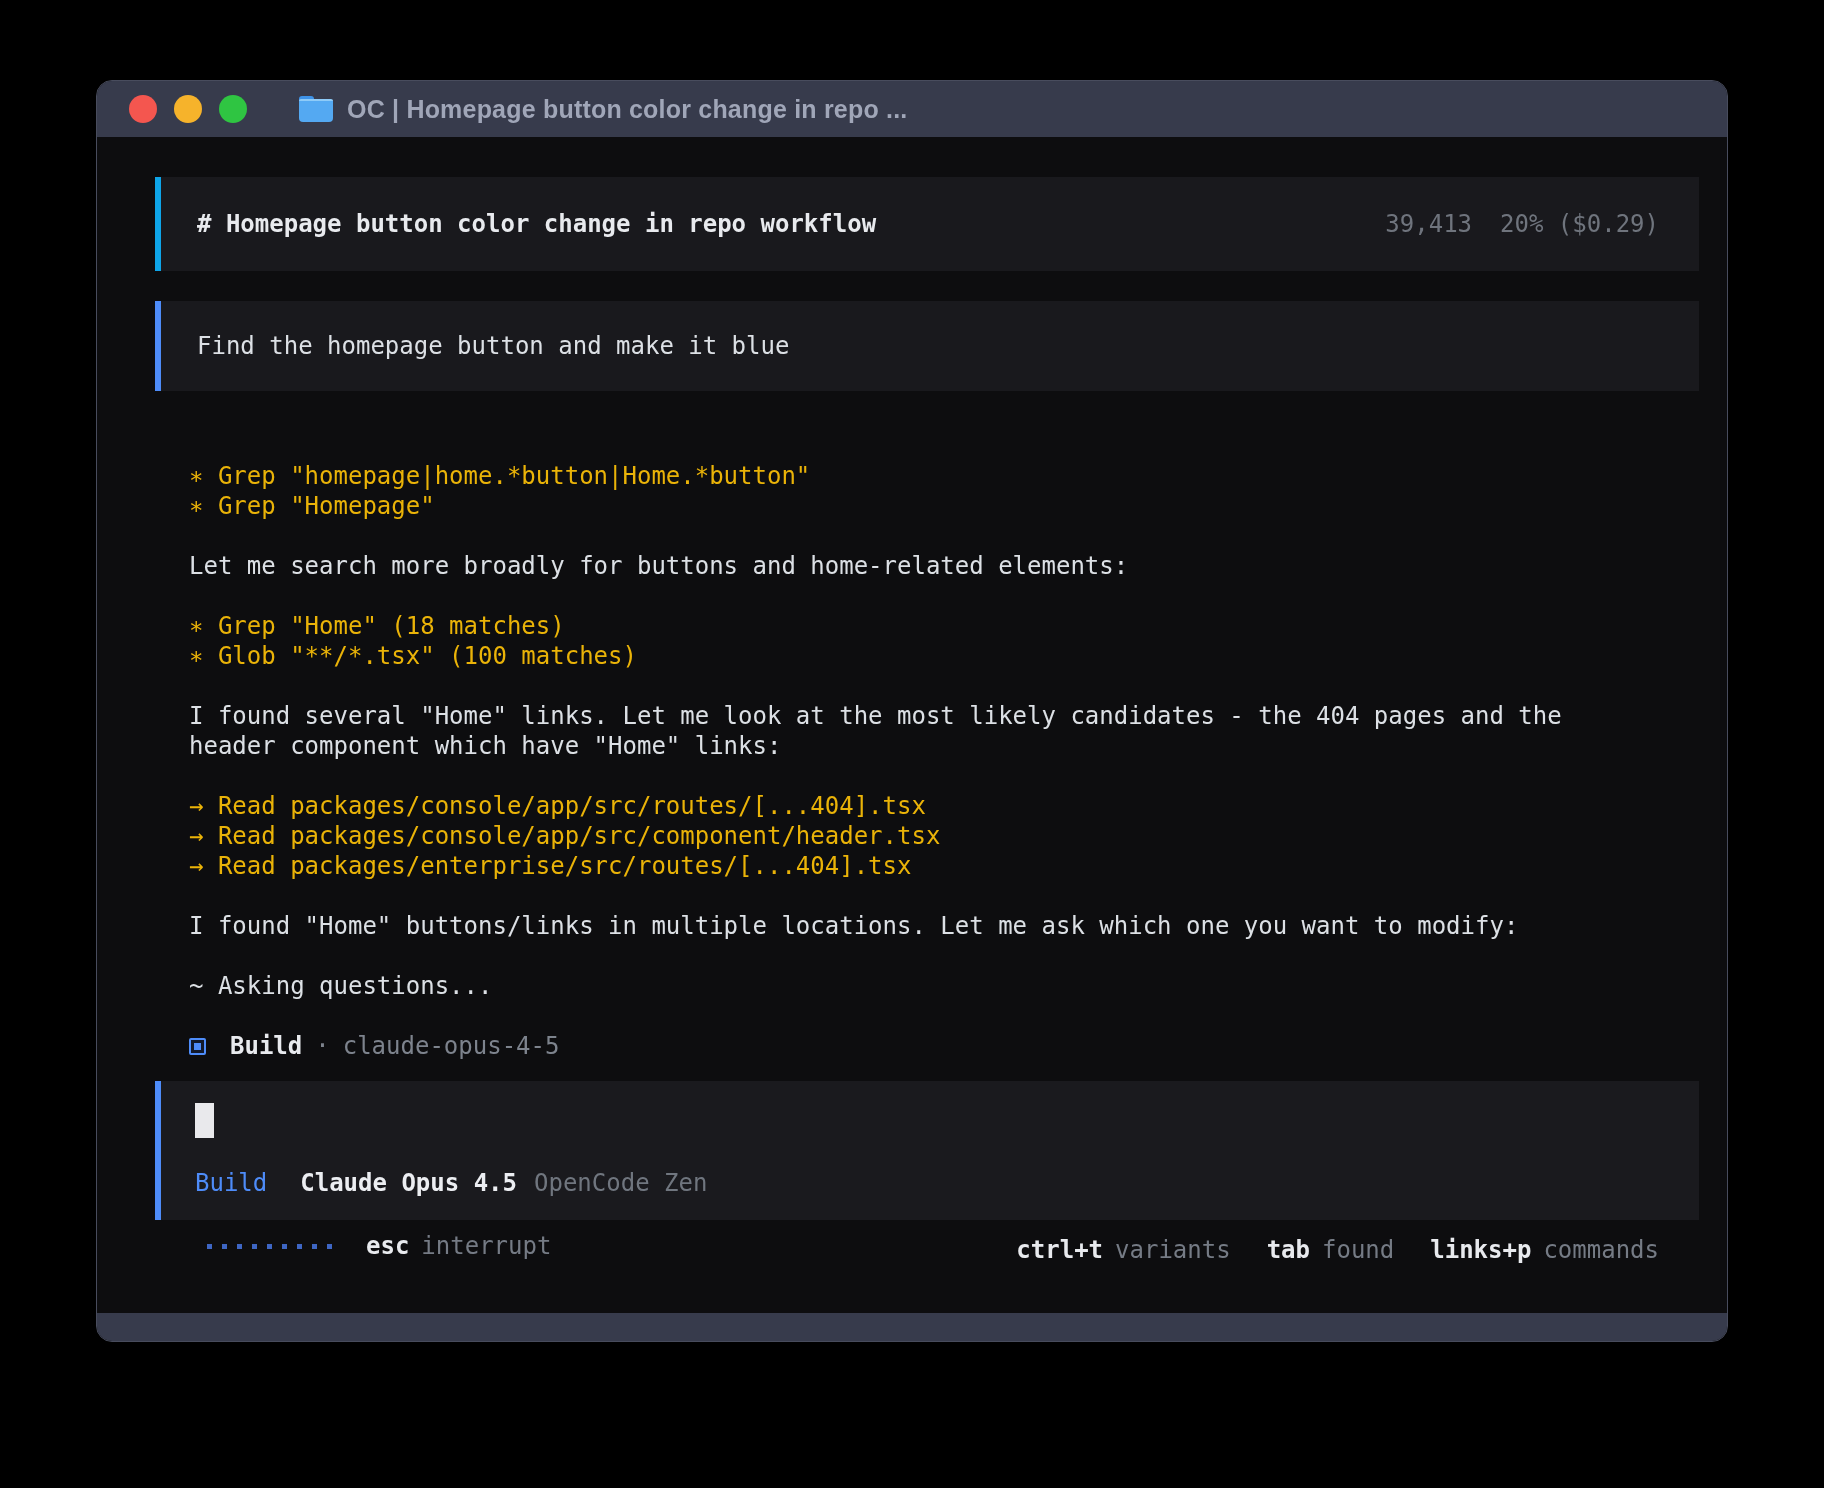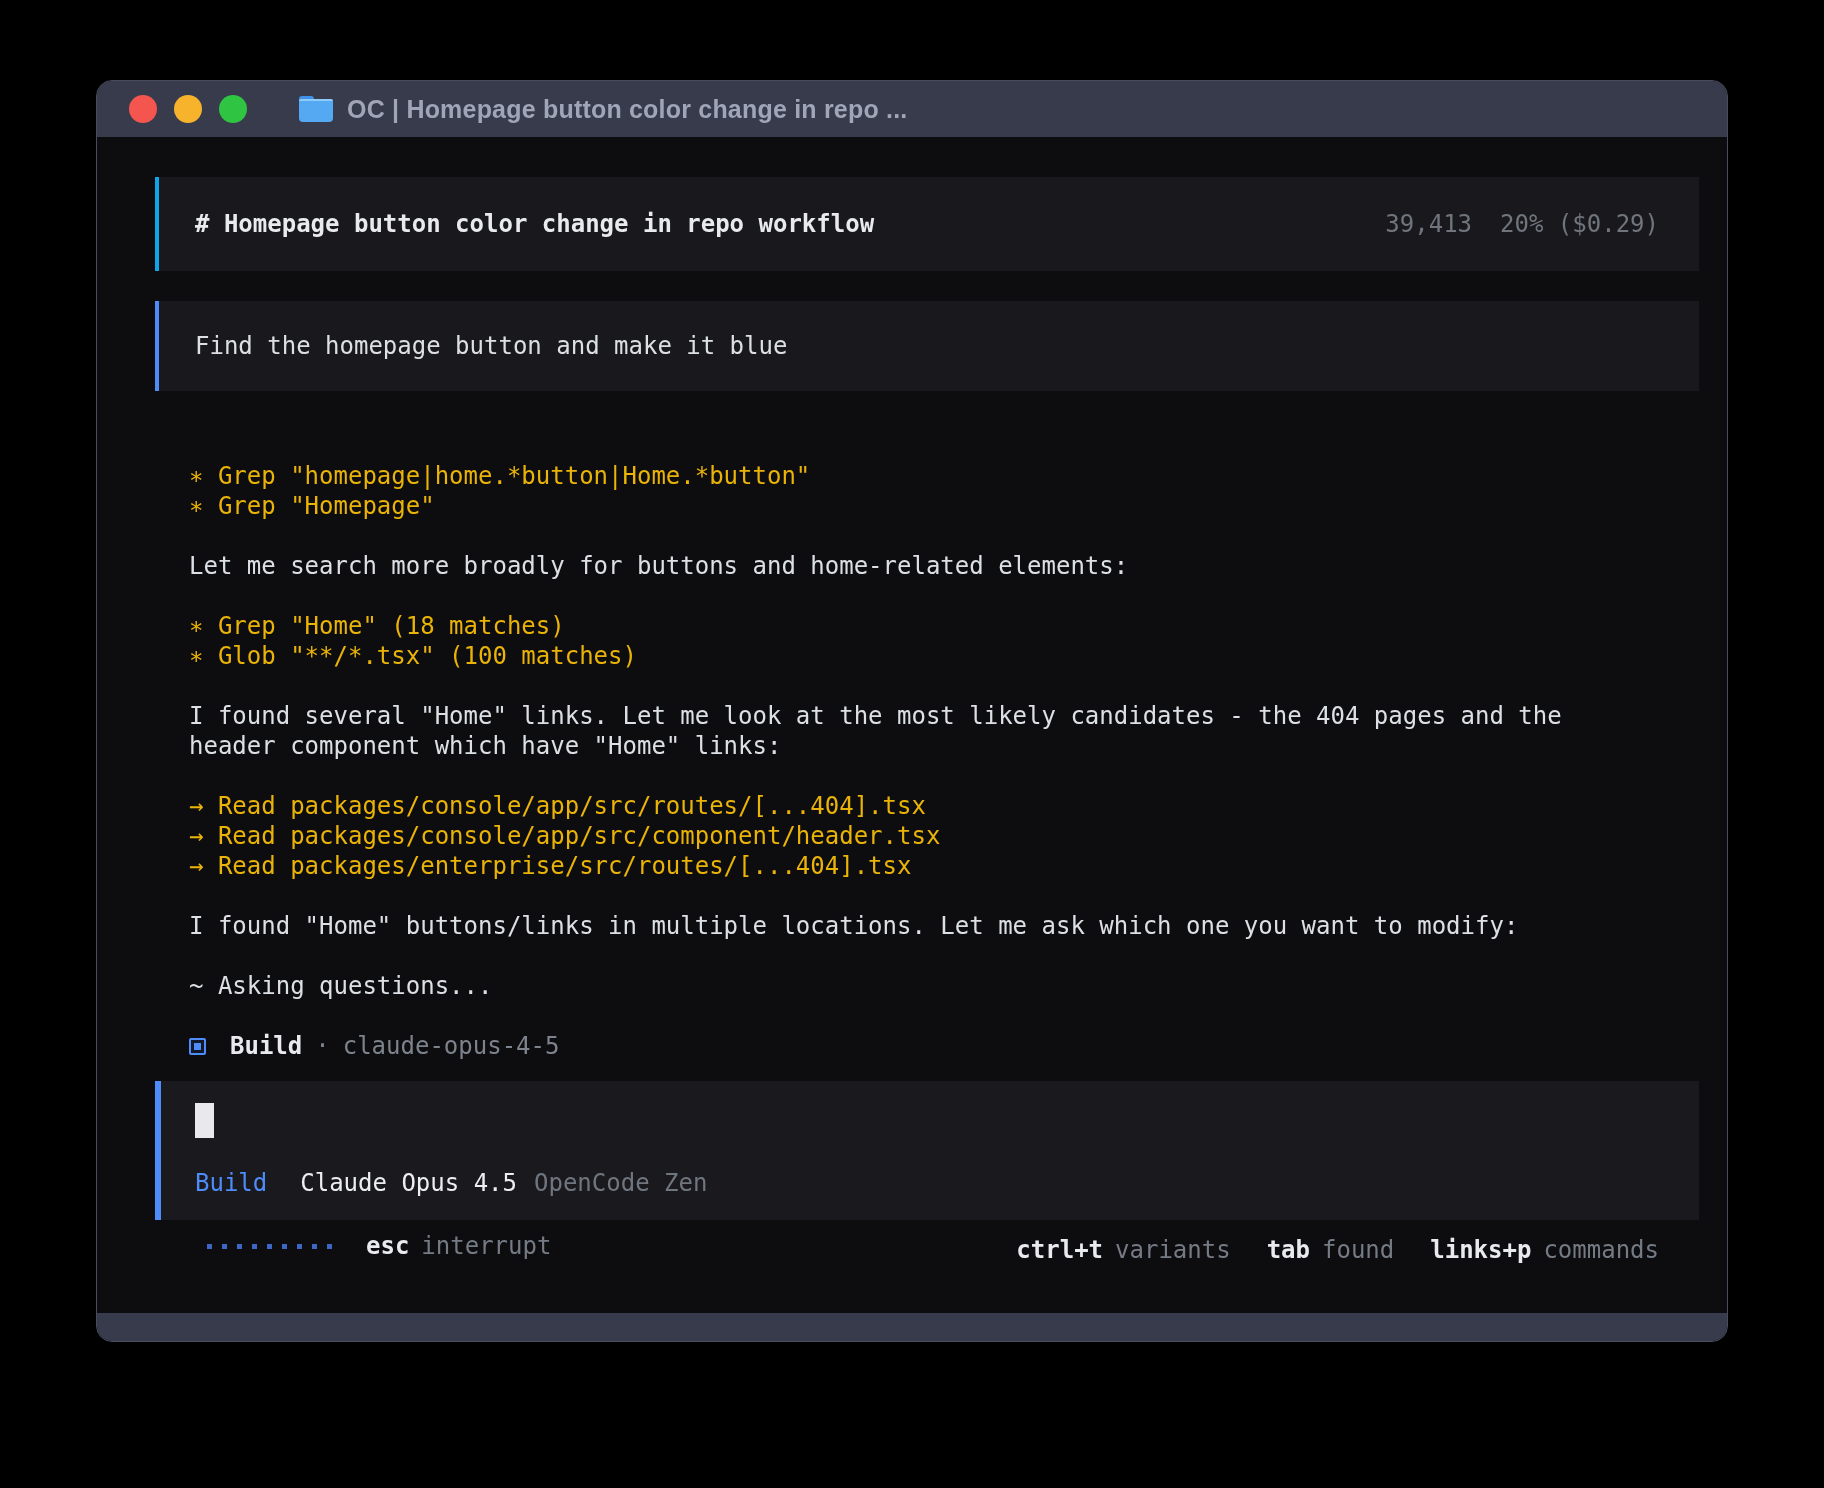--- a/index.html
+++ b/index.html
@@ -26,21 +26,21 @@
   .titletext {
     font-family:"Liberation Sans", sans-serif; font-weight:700; font-size:25px;
     color:#a0a6b8; letter-spacing:0.2px; white-space:nowrap; overflow:hidden;
   }
 
   .term {
     flex:1 1 auto; padding:40px 28px 0 58px; color:#dce0e5;
     font-size:24px; line-height:30px; overflow:hidden;
   }
 
-  .block { background:#19191d; border-left:4px solid #0ea5e9; }
+  .block { background:#19191d; border-left:6px solid #0ea5e9; }
   .hdr {
     display:flex; justify-content:space-between; align-items:center;
     padding:32px 40px 32px 36px;
   }
   .hdr .h-title { font-weight:700; color:#e8eaee; white-space:pre; }
   .hdr .h-stats { color:#6f747d; white-space:pre; }
   .hdr .h-stats .sp { display:inline-block; width:28px; }
 
   .userbox {
     margin-top:30px; border-left-color:#4e8cf9;
@@ -66,21 +66,21 @@
   .agentline .a-sep { color:#7d838d; margin:0 13px; }
   .agentline .a-model { color:#7d838d; }
 
   .inputbox {
     margin-top:20px; background:#1a1a1e; border-left:6px solid #4e8cf9;
     padding:22px 40px 22px 34px;
   }
   .cursor { width:19px; height:35px; background:#e9e9ec; }
   .modelrow { margin-top:30px; display:flex; align-items:baseline; white-space:pre; }
   .modelrow .m-mode { color:#4e8cf9; }
-  .modelrow .m-model { color:#eceef2; font-weight:400; margin-left:33px; }
+  .modelrow .m-model { color:#eceef2; font-weight:700; margin-left:33px; }
   .modelrow .m-provider { color:#70767f; margin-left:17px; }
 
   .statusbar {
     height:52px; display:flex; align-items:center; justify-content:space-between;
     padding:0 40px 0 52px;
   }
   .sb-left { display:flex; align-items:center; }
   .spinner { display:flex; align-items:center; gap:10px; margin-right:34px; }
   .spinner .dot { width:5px; height:5px; background:#3e66c4; }
   .key { color:#e8eaee; font-weight:700; white-space:pre; }

